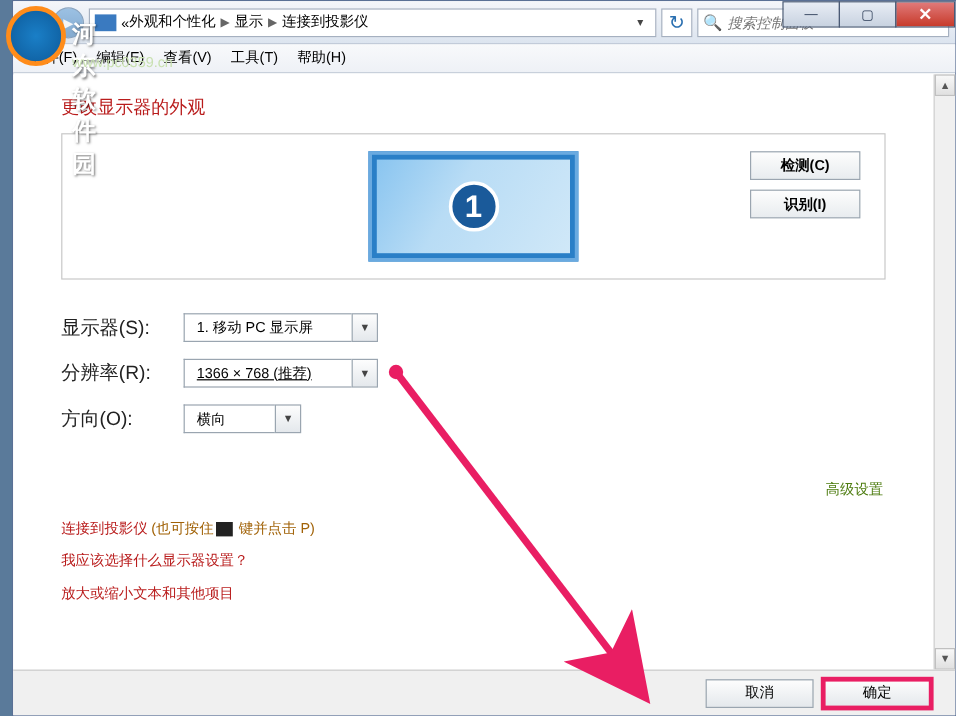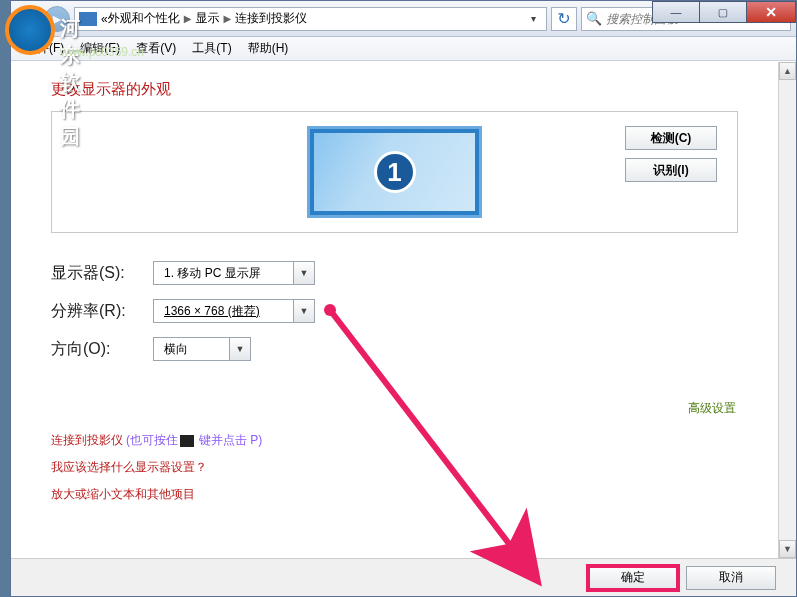--- a/index.html
+++ b/index.html
@@ -53,21 +53,21 @@
 .dd-field { height: 24px; background: #fff; border: 1px solid #9aa5b0; border-right: none; font-size: 12px; padding: 0 10px; display: flex; align-items: center; }
 .dd-btn { width: 22px; height: 24px; background: linear-gradient(#fdfdfd,#e4e8ec); border: 1px solid #9aa5b0; display: flex; align-items: center; justify-content: center; font-size: 9px; color: #444; }
 .dd-display { width: 140px; }
 .dd-res { width: 140px; text-decoration: underline; }
 .dd-orient { width: 76px; }
 
 .adv-link { position: absolute; right: 42px; top: 338px; color: #4d7c0f; font-size: 12px; cursor: pointer; }
 .links { position: absolute; left: 40px; top: 370px; font-size: 12px; }
 .link-row { margin-bottom: 10px; display: flex; align-items: center; }
 .link { color: #b91c1c; cursor: pointer; }
-.link-after { color: #8b5cf6; margin-left: 3px; }
+.link-after { color: #a16207; margin-left: 3px; }
 .win-logo { display: inline-block; width: 14px; height: 12px; background: #222; margin: 0 2px; }
 
 .footer { position: absolute; left: 0; right: 0; bottom: 0; height: 38px; background: #f0f0f0; border-top: 1px solid #ccc; display: flex; justify-content: flex-end; align-items: center; padding-right: 20px; gap: 8px; }
 .foot-btn { min-width: 90px; height: 24px; background: linear-gradient(#fdfdfd,#e4e8ec); border: 1px solid #9aa5b0; font-size: 12px; }
 .ok-highlight { outline: 4px solid #e91e63; outline-offset: -2px; }
 
 .arrow-annotation { position: absolute; top: 300px; left: 320px; width: 250px; height: 290px; pointer-events: none; z-index: 60; }
 </style>
 </head>
 <body>
@@ -171,22 +171,22 @@
       </div>
     </div>
   </div>
 
   <div class="scrollbar">
     <div class="sb-btn">▲</div>
     <div class="sb-btn down">▼</div>
   </div>
 
   <div class="footer">
+    <button class="foot-btn">取消</button>
     <button class="foot-btn ok-highlight">确定</button>
-    <button class="foot-btn">取消</button>
   </div>
 
 </div>
 
 <svg class="arrow-annotation" viewBox="0 0 250 290">
   <defs>
     <marker id="arrowhead" markerWidth="12" markerHeight="12" refX="6" refY="6" orient="auto">
       <path d="M0,0 L12,6 L0,12 L3,6 Z" fill="#e91e63"></path>
     </marker>
   </defs>

